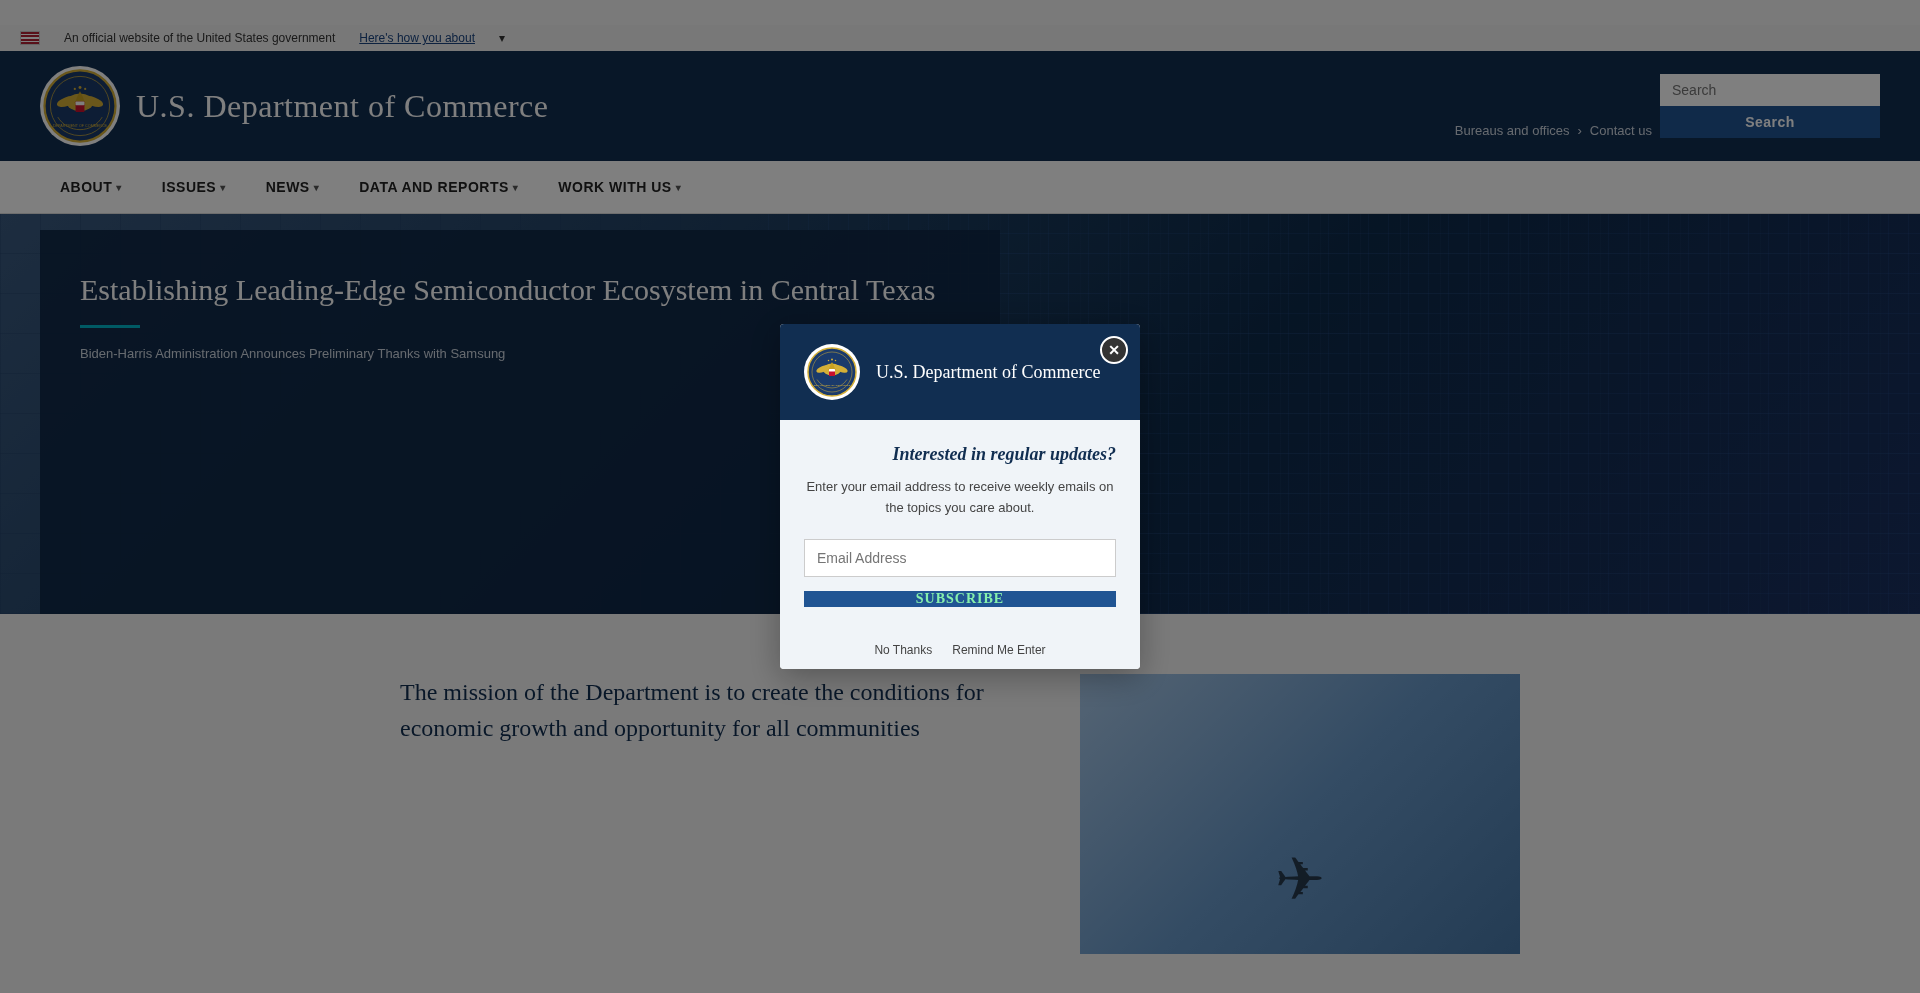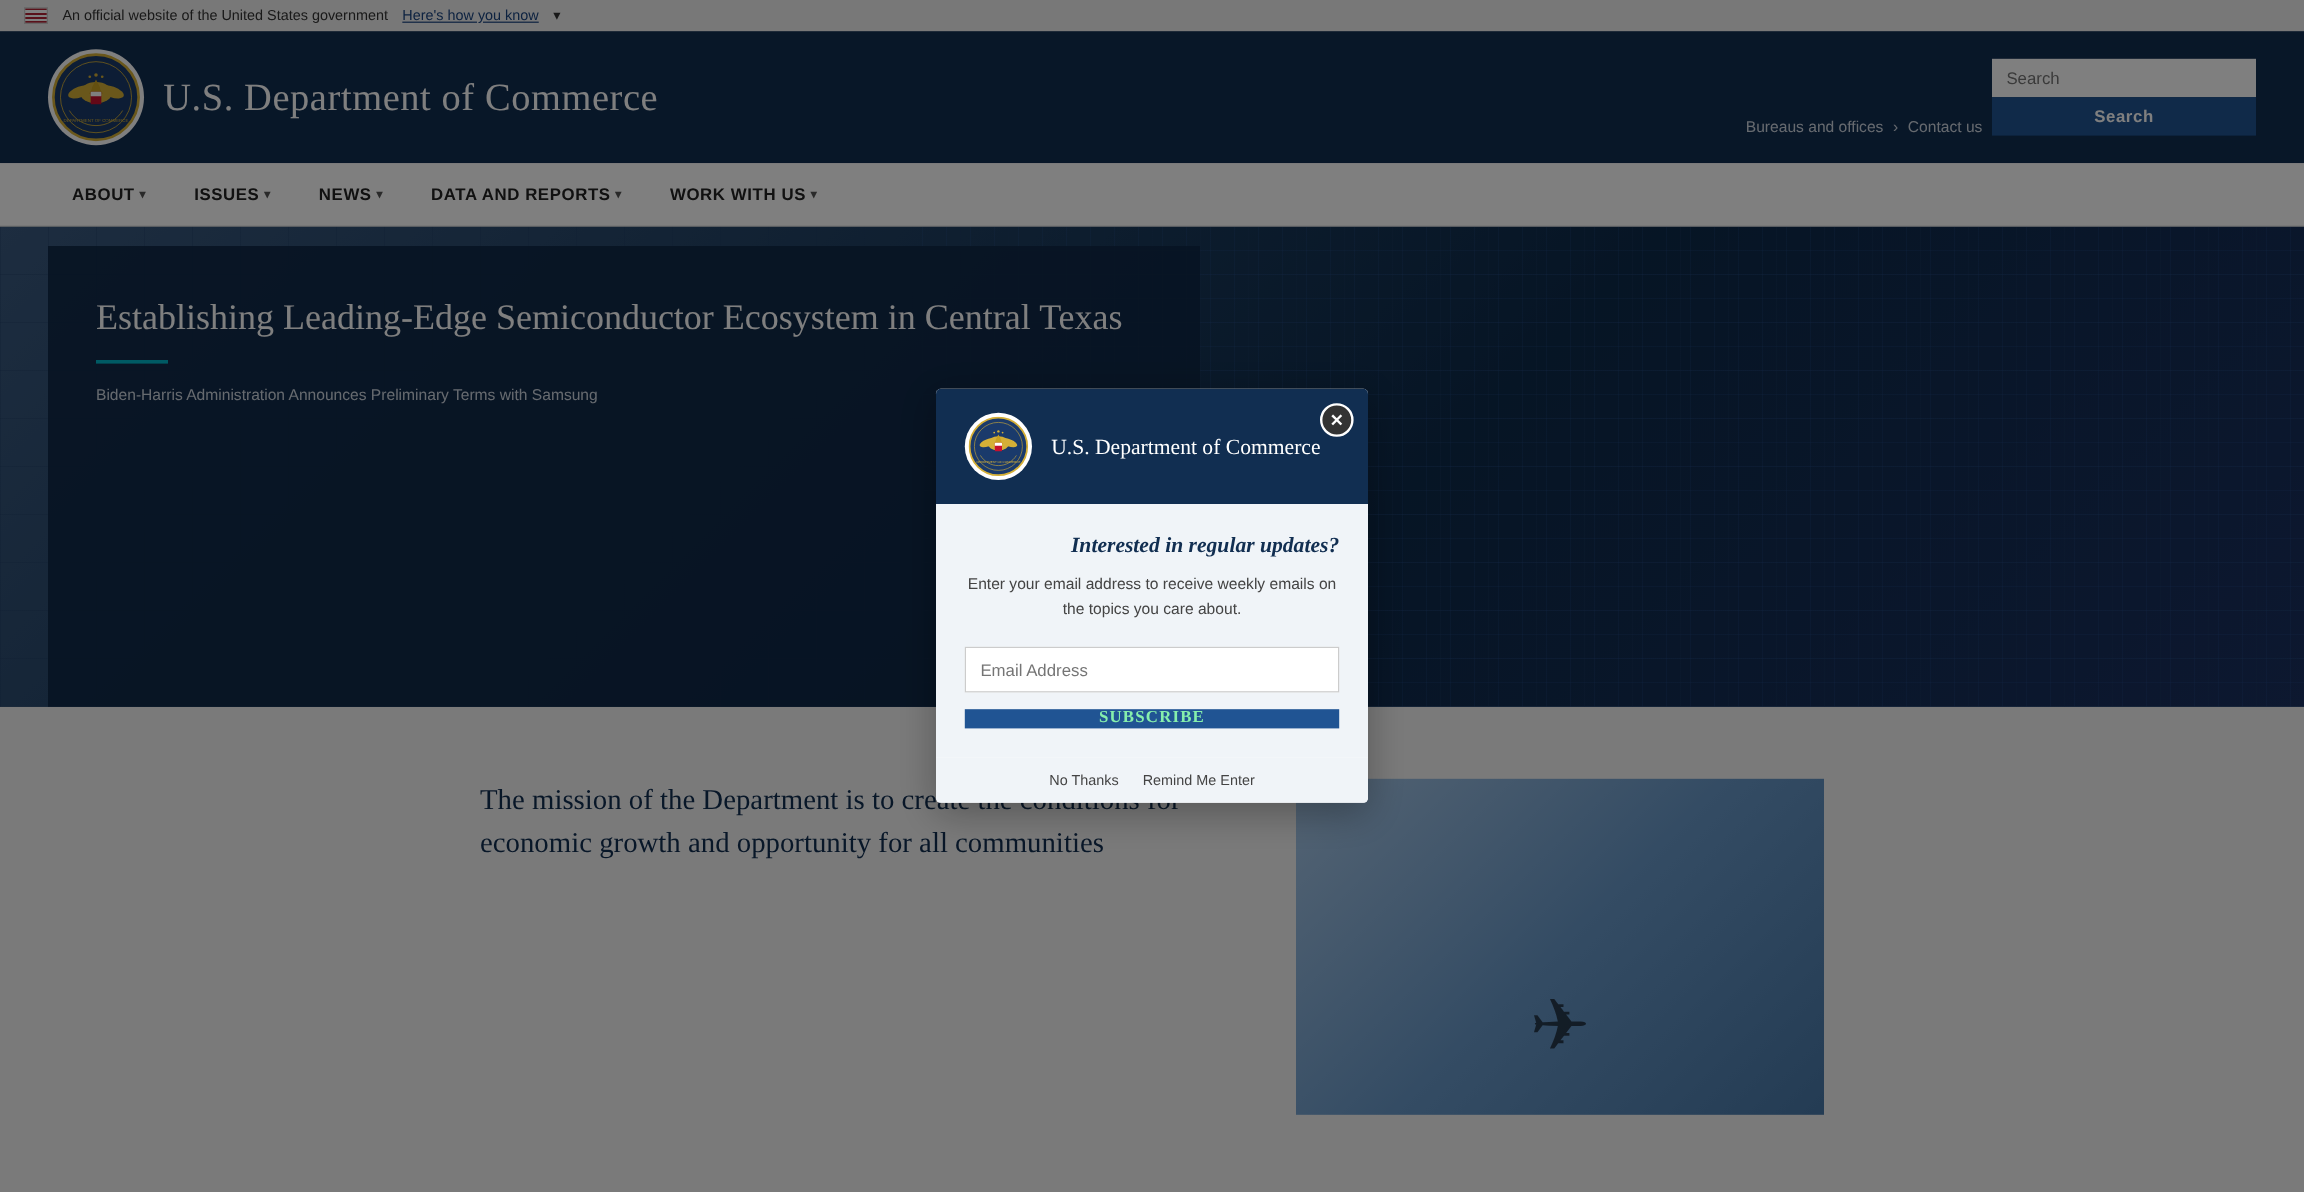--- a/index.html
+++ b/index.html
@@ -6,21 +6,22 @@
     body { font-family: 'Source Sans Pro', Arial, sans-serif; background: #f5f5f5; overflow-x: hidden; }
 
     
     .gov-banner {
       background: #f0f0f0;
       padding: 6px 20px;
       font-size: 12px;
       color: #333;
       display: flex;
       align-items: center;
-      gap: 12px;
+      gap: 24px;
+      margin-top: 25px;
     }
     .gov-banner .flag {
       width: 20px;
       height: 14px;
       background: linear-gradient(
         #b22234 0%, #b22234 14.28%,
         #fff 14.28%, #fff 28.56%,
         #b22234 28.56%, #b22234 42.84%,
         #fff 42.84%, #fff 57.12%,
         #b22234 57.12%, #b22234 71.4%,
@@ -374,21 +375,21 @@
       text-decoration: none;
       cursor: pointer;
     }
   </style>
 </head>
 <body>
 
 <div class="gov-banner">
   <span class="flag"></span>
   <span>An official website of the United States government</span>
-  <a>Here's how you know</a>
+  <a>Here's how you about</a>
   <span>▾</span>
 </div>
 
 <header class="site-header">
   <div class="site-header-left">
     <div class="site-logo">
 
       <svg viewBox="0 0 100 100" xmlns="http://www.w3.org/2000/svg">
         <circle cx="50" cy="50" r="48" fill="#1a3a6b" stroke="#d4af37" stroke-width="3"></circle>
         <circle cx="50" cy="50" r="40" fill="#1a3a6b" stroke="#d4af37" stroke-width="1"></circle>
@@ -447,21 +448,21 @@
     <span class="nav-chevron">▾</span>
   </div>
 </nav>
 
 <section class="hero">
   <div class="hero-bg"></div>
   <div class="hero-chip-overlay"></div>
   <div class="hero-content">
     <h1 class="hero-title">Establishing Leading-Edge Semiconductor Ecosystem in Central Texas</h1>
     <div class="hero-divider"></div>
-    <p class="hero-description">Biden-Harris Administration Announces Preliminary Terms with Samsung</p>
+    <p class="hero-description">Biden-Harris Administration Announces Preliminary Thanks with Samsung</p>
   </div>
 </section>
 
 <div class="main-content">
   <div class="mission-section">
     <div class="mission-text">
       <p>The mission of the Department is to create the conditions for economic growth and opportunity for all communities</p>
     </div>
     <div class="mission-image">
       <div class="mission-image-plane">✈</div>

